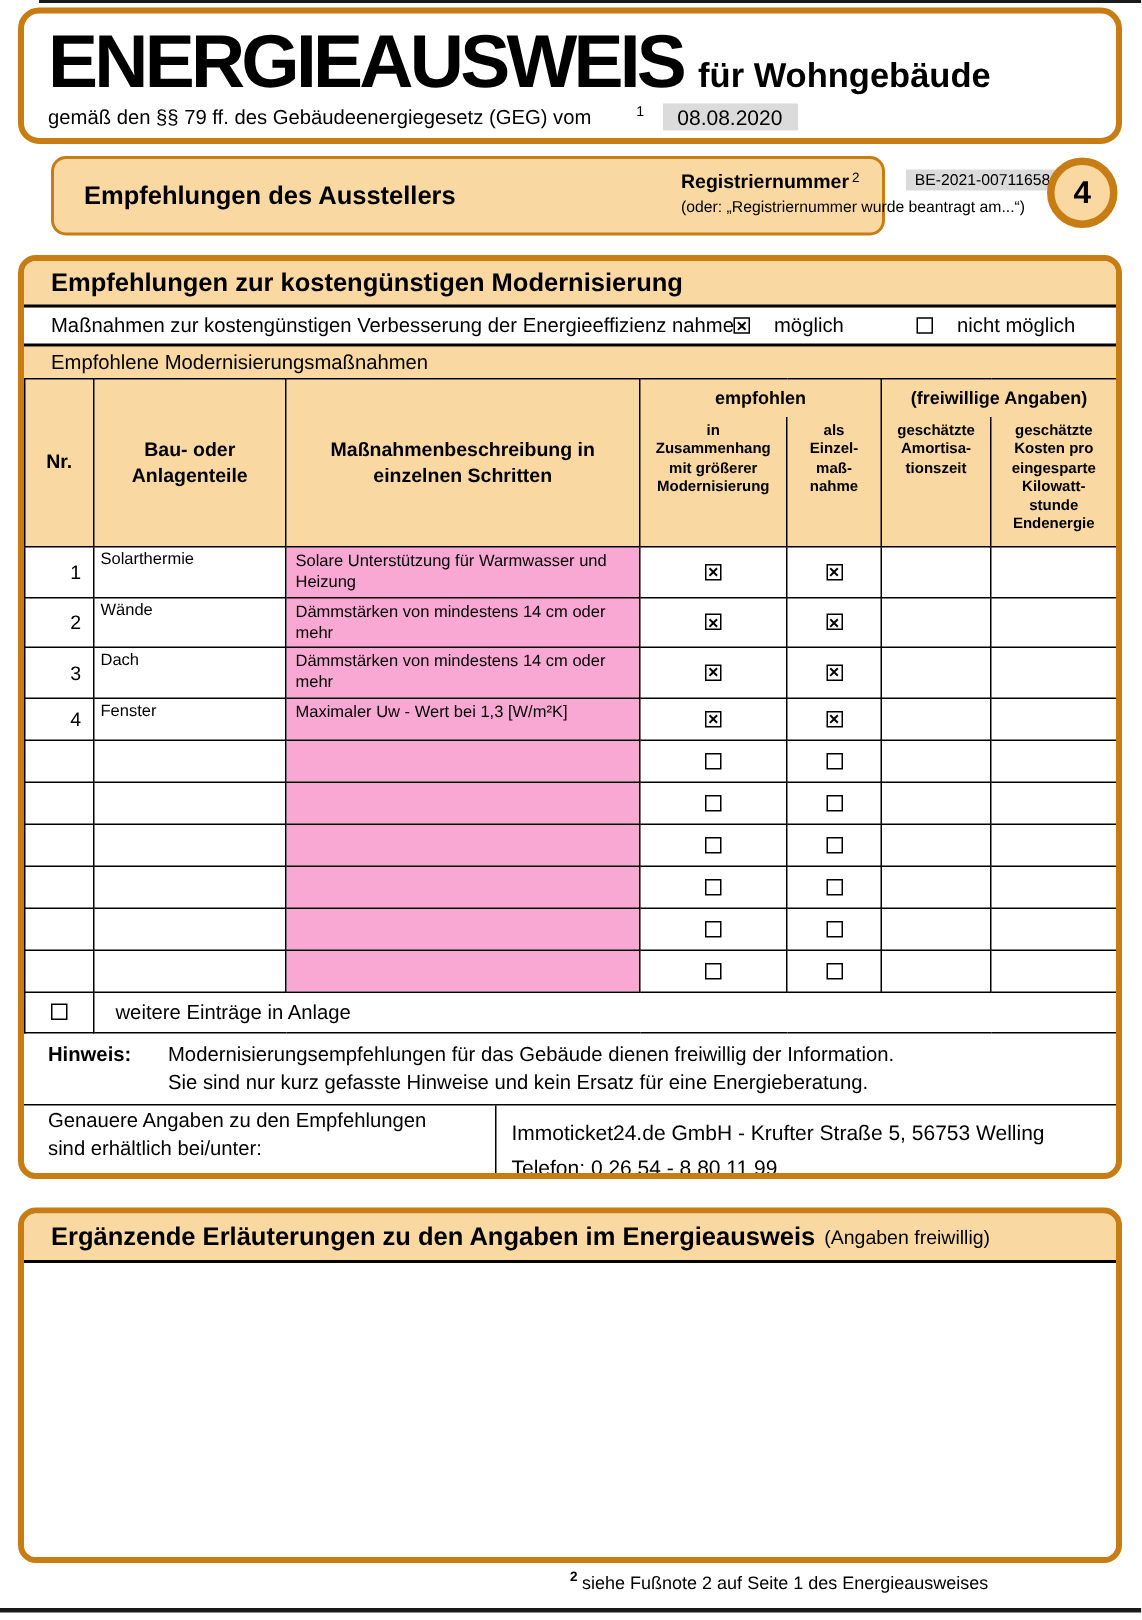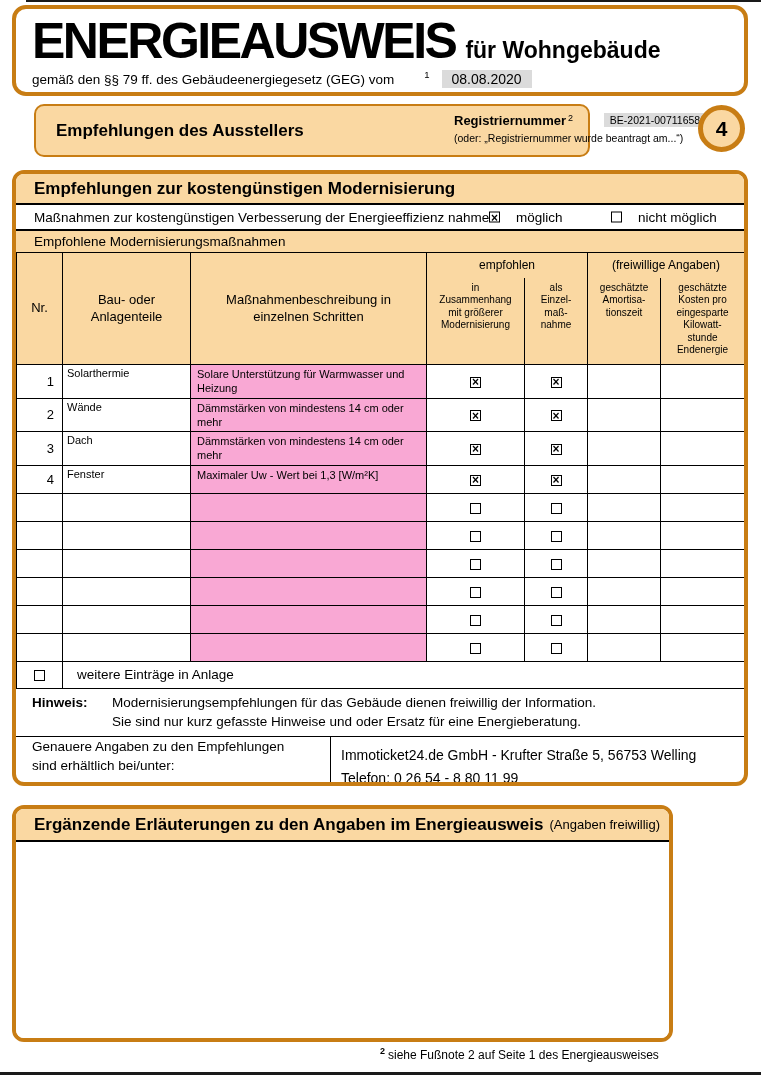--- a/index.html
+++ b/index.html
@@ -54,21 +54,21 @@
   .st-text{left:18px;}
   .st-cb1{left:473px;}
   .st-lab1{left:500px;}
   .st-cb2{left:595px;}
   .st-lab2{left:622px;}
   .sub-band{height:21px;background:var(--band);display:flex;align-items:center;
     padding-left:18px;font-size:13.5px;flex:none;}
 
   table.rec{width:100%;border-collapse:collapse;table-layout:fixed;flex:none;}
   table.rec th,table.rec td{border:1.5px solid #000;}
-  table.rec th{background:var(--band);font-weight:normal;text-align:center;white-space:pre-line;}
+  table.rec th{background:var(--band);font-weight:bold;text-align:center;white-space:pre-line;}
   .h-group{height:25px;border-bottom:none !important;font-size:12px;vertical-align:middle;}
   .h-sub{border-top:none !important;vertical-align:top;padding-top:4px;font-size:10px;height:87px;line-height:1.25;}
   .h-nr,.h-part,.h-desc{vertical-align:middle;font-size:13px;line-height:1.3;}
   td.c-nr{height:28px;text-align:right;vertical-align:middle;padding-right:8px;font-size:13px;background:#fff;}
   td.c-part{vertical-align:top;padding:2px 4px;font-size:11px;background:#fff;}
   td.c-desc{vertical-align:top;padding:2px 6px;font-size:11px;line-height:1.3;background:#f9a8d4;}
   td.c-box{text-align:center;vertical-align:middle;background:#fff;}
   td.c-amort,td.c-cost{background:#fff;font-size:11px;text-align:center;vertical-align:middle;}
   td.c-more-box{height:27px;text-align:center;vertical-align:middle;background:#fff;}
   td.c-more-label{padding-left:14px;font-size:13.5px;vertical-align:middle;background:#fff;}
@@ -79,21 +79,21 @@
 
   .note-row{display:flex;padding:5px 10px 4px 16px;border-bottom:1.5px solid #000;
     font-size:13.5px;line-height:1.4;flex:none;}
   .note-label{font-weight:bold;width:64px;flex:none;margin-right:16px;}
   .contact-row{display:flex;flex:1;min-height:0;}
   .contact-label{width:314px;flex:none;display:flex;align-items:center;
     padding:0 18px 6px 16px;font-size:13.5px;line-height:1.45;}
   .contact-info{flex:1;border-left:1.5px solid #000;padding:7px 8px 0 10px;font-size:14px;line-height:1.65;}
 
   
-  .supplement-box{position:absolute;left:12px;top:805px;width:661px;height:237px;
+  .supplement-box{position:absolute;left:12px;top:805px;width:736px;height:237px;
     border:4px solid var(--accent);border-radius:12px;background:#fff;overflow:hidden;}
   .supp-title{height:33px;background:var(--band);border-bottom:2px solid #000;
     display:flex;align-items:center;padding-left:18px;}
   .supp-title .t-main{font-size:17px;font-weight:bold;}
   .supp-title .t-suffix{font-size:13px;margin-left:6px;}
   .supp-empty{height:196px;background:#fff;}
 
   
   .footnote{position:absolute;top:1046px;font-size:12px;}
   .footnote sup{font-size:9px;font-weight:bold;margin-right:3px;}
@@ -291,21 +291,21 @@
           <td class="c-more-box"><span class="checkbox"></span></td>
           <td colspan="6" class="c-more-label">weitere Einträge in Anlage</td>
         </tr>
       </tbody>
     </table>
 
     <div class="note-row">
       <div class="note-label">Hinweis:</div>
       <div class="note-lines">
         <div>Modernisierungsempfehlungen für das Gebäude dienen freiwillig der Information.</div>
-        <div>Sie sind nur kurz gefasste Hinweise und oder Ersatz für eine Energieberatung.</div>
+        <div>Sie sind nur kurz gefasste Hinweise und kein Ersatz für eine Energieberatung.</div>
       </div>
     </div>
 
     <div class="contact-row">
       <div class="contact-label">Genauere Angaben zu den Empfehlungen sind erhältlich bei/unter:</div>
       <div class="contact-info">
         <div>Immoticket24.de GmbH - Krufter Straße 5, 56753 Welling</div>
         <div>Telefon: 0 26 54 - 8 80 11 99</div>
       </div>
     </div>

